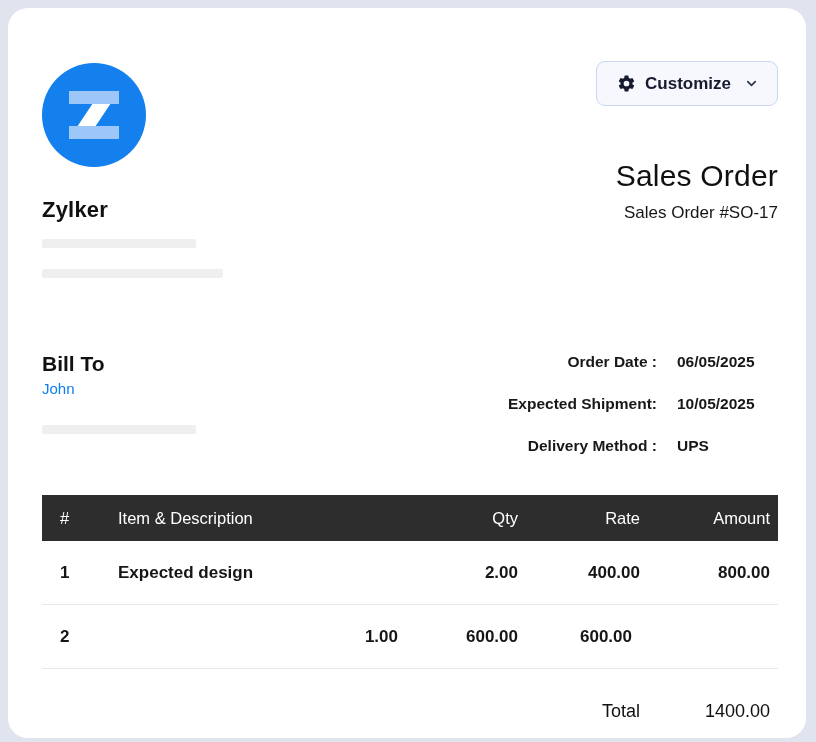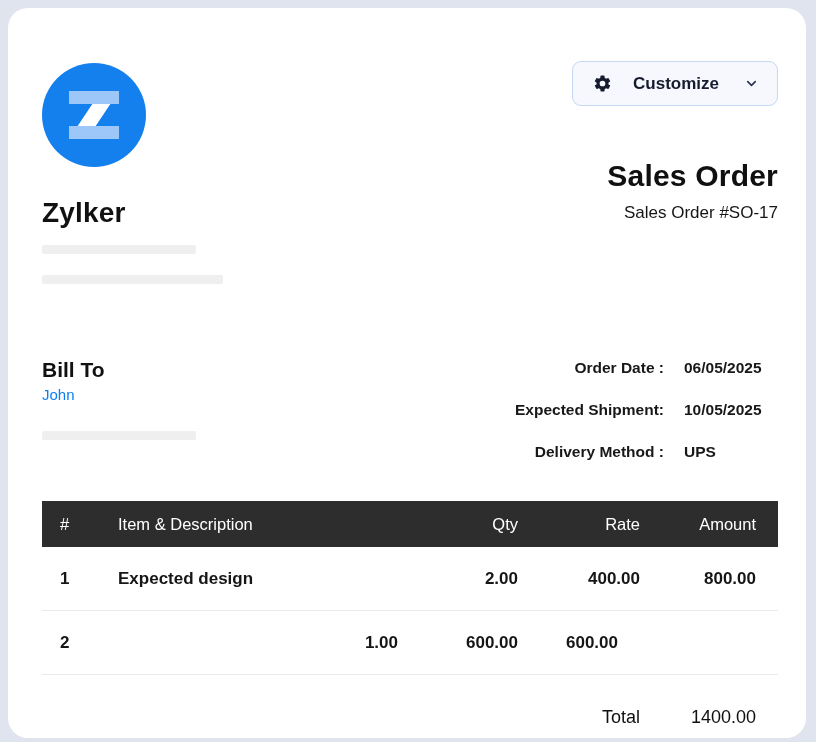--- a/index.html
+++ b/index.html
@@ -24,75 +24,75 @@
     justify-content: space-between;
     align-items: flex-start;
     padding: 53px 28px 0 34px;
   }
   .logo-circle {
     width: 104px; height: 104px;
     margin-top: 2px;
   }
   .company-name {
     margin-top: 30px;
-    font-size: 28px;
+    font-size: 22px;
     font-weight: 700;
     letter-spacing: 0.2px;
     color: #111;
   }
   .ph-bar {
     background: #efefef;
     height: 9px;
     border-radius: 2px;
   }
   .bar-1 { width: 154px; margin-top: 16px; }
   .bar-2 { width: 181px; margin-top: 21px; }
 
   .doc-col {
     display: flex;
     flex-direction: column;
     align-items: flex-end;
   }
   .customize-btn {
     display: flex;
     align-items: center;
-    gap: 21px;
+    gap: 9px;
     height: 45px;
     padding: 0 18px 0 20px;
     background: #f6f8fe;
     border: 1px solid #c8d7f3;
     border-radius: 9px;
     font-family: "Liberation Sans", sans-serif;
     font-size: 17px;
     font-weight: 700;
     color: #171b2e;
     cursor: pointer;
   }
   .customize-btn svg { display: block; }
   .doc-title {
     margin-top: 52px;
     font-size: 30px;
-    font-weight: 700;
+    font-weight: 400;
     letter-spacing: 0.2px;
     color: #101010;
     line-height: 36px;
   }
   .doc-number {
     margin-top: 9px;
     font-size: 17px;
     font-weight: 400;
     color: #161616;
   }
 
   
   .info-row {
     display: flex;
     justify-content: space-between;
     align-items: flex-start;
-    padding: 73px 21px 0 34px;
+    padding: 73px 28px 0 34px;
   }
   .billto-heading {
     font-size: 21px;
     font-weight: 700;
     line-height: 26px;
     color: #111;
   }
   .customer-name {
     margin-top: 0;
     font-size: 15px;
@@ -129,21 +129,21 @@
   .table-header {
     height: 46px;
     background: #2d2d2d;
     color: #ffffff;
     font-size: 16.5px;
     font-weight: 500;
   }
   .c-num  { padding-left: 18px; text-align: left; }
   .c-desc { text-align: left; }
   .c-qty, .c-rate { text-align: right; }
-  .c-amt  { text-align: right; padding-right: 22px; }
+  .c-amt  { text-align: right; padding-right: 8px; }
 
   .table-row {
     height: 64px;
     border-bottom: 1px solid #e9e9e9;
     font-size: 17px;
     font-weight: 700;
     color: #161616;
   }
   .total-row {
     height: 64px;

